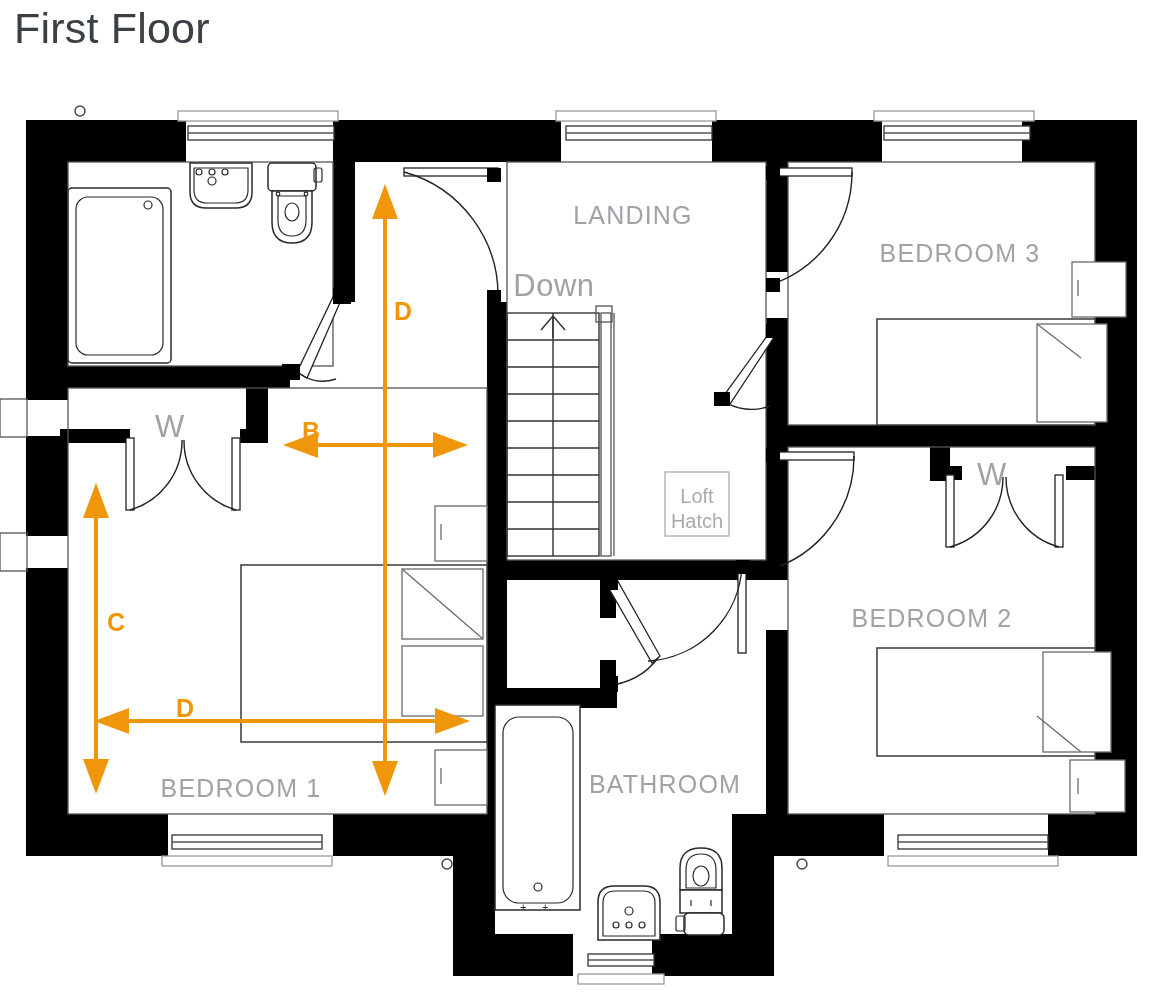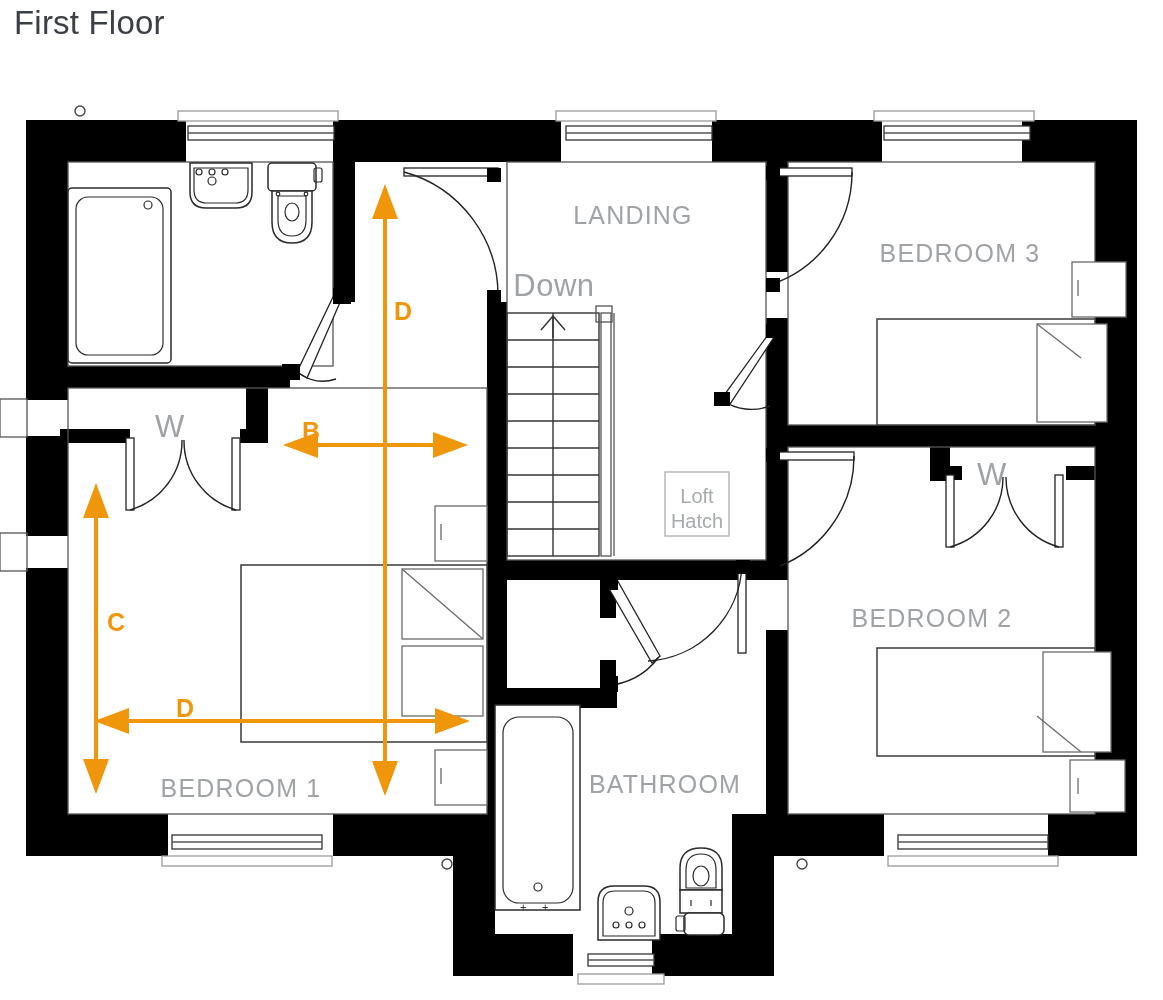--- a/index.html
+++ b/index.html
@@ -1,18 +1,18 @@
 <!DOCTYPE html>
 <html><head>
 <meta charset="utf-8">
 <style>
   html,body{margin:0;padding:0;background:#ffffff;}
   body{width:1163px;height:1000px;font-family:"Liberation Sans","DejaVu Sans",sans-serif;}
   #stage{position:relative;width:1163px;height:1000px;overflow:hidden;background:#fff;}
-  #title{position:absolute;left:14px;top:4px;font-size:33px;color:#3b4046;letter-spacing:0.2px;font-weight:400;}
+  #title{position:absolute;left:14px;top:4px;font-size:43px;color:#3b4046;letter-spacing:0.2px;font-weight:400;}
   svg#plan{position:absolute;left:0;top:0;}
   .rmlabel{fill:#a0a3a6;font-family:"Liberation Sans","DejaVu Sans",sans-serif;font-size:25px;letter-spacing:1.2px;}
   .rmlabel.big{font-size:31px;letter-spacing:0.5px;}
   .lofttxt{fill:#a8abad;font-family:"Liberation Sans","DejaVu Sans",sans-serif;font-size:20px;}
   .dimletter{fill:#F0960A;font-family:"Liberation Sans","DejaVu Sans",sans-serif;font-size:25px;font-weight:700;}
   .wall{fill:#000000;}
   .thin2{fill:none;stroke:#555;stroke-width:1.3;}
   .fixture{fill:#ffffff;stroke:#2a2a2a;stroke-width:1.5;}
   .fixture2{fill:none;stroke:#2a2a2a;stroke-width:1.2;}
   .furn{fill:#ffffff;stroke:#3a3a3a;stroke-width:1.5;}

